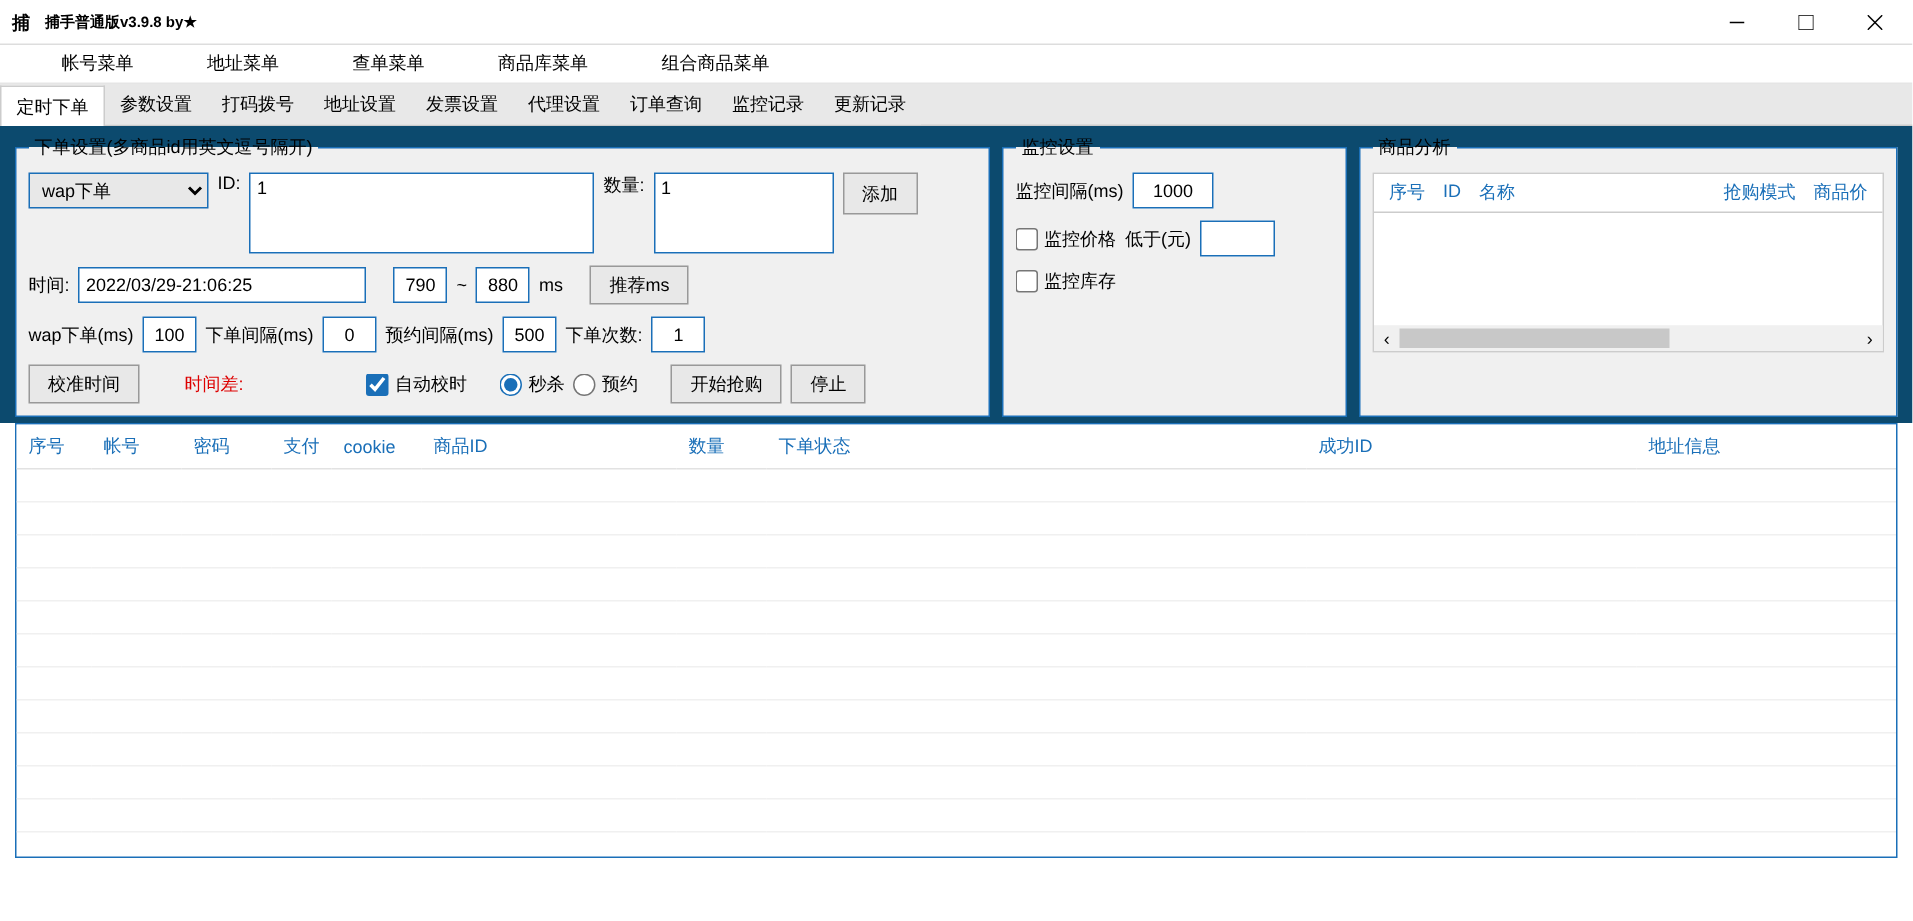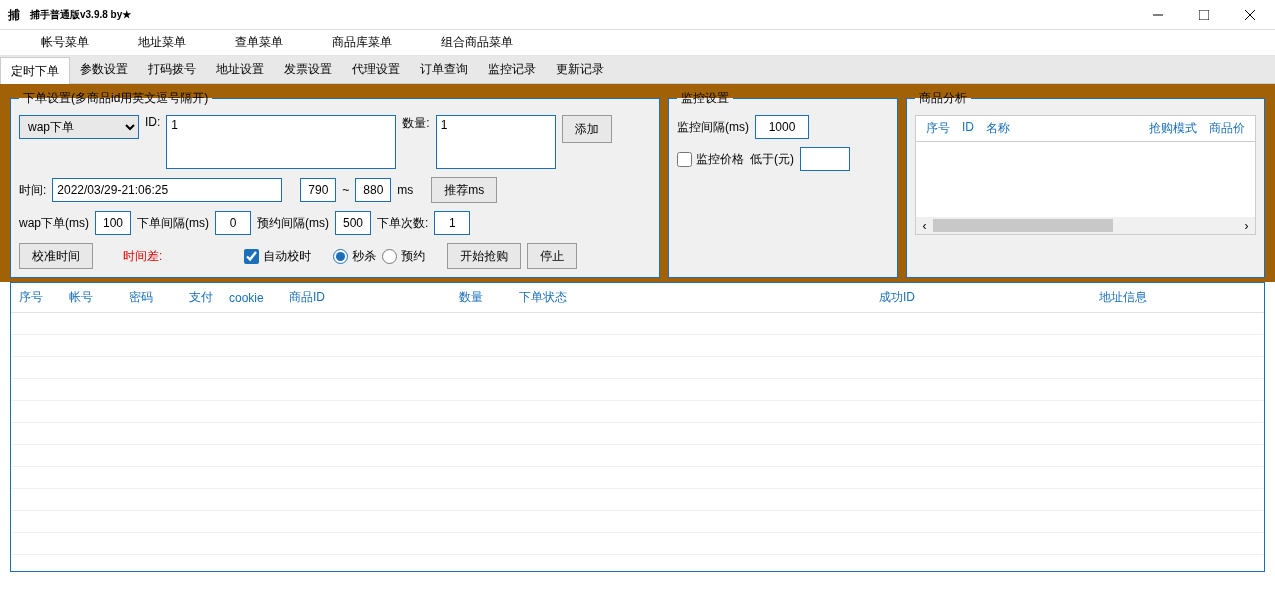--- a/index.html
+++ b/index.html
@@ -12,40 +12,40 @@
 .winbtn { width: 46px; height: 30px; display: flex; align-items: center; justify-content: center; }
 .winbtn svg { width: 10px; height: 10px; stroke: #000; stroke-width: 1; fill: none; }
 
 .menubar { height: 26px; display: flex; align-items: center; padding: 0 8px; gap: 10px; background: #fff; border-bottom: 1px solid #e5e5e5; }
 .menubar span { padding: 4px 6px; cursor: default; font-weight:normal;margin-left:27px; }
 
 .tabbar { height: 28px; display: flex; align-items: stretch; background: #e8e8e8; border-bottom: 1px solid #ccc; }
 .tab { padding: 6px 10px; background: #e8e8e8; cursor: default; display:flex; align-items:center; }
 .tab.active { background: #fff; border-top: 1px solid #ccc; border-left:1px solid #ccc; border-right:1px solid #ccc; position: relative; top:1px; }
 
-.panel-area { display: flex; padding: 6px 10px 4px 10px; gap: 8px; background:#a16207; }
+.panel-area { display: flex; padding: 6px 10px 4px 10px; gap: 8px; background:#0c4a6e; }
 
 fieldset.group { border: 1px solid #1a6fb8; padding: 8px 8px 8px 8px; background:#f0f0f0; position:relative; }
 fieldset.group > legend { padding: 0 4px; font-size: 12px; color:#000; }
 
 .order-group { flex: 0 0 650px; }
 .monitor-group { flex: 0 0 230px; }
 .analyze-group { flex: 1; }
 
 .row { display: flex; align-items: center; gap: 6px; margin-bottom: 8px; }
 .row:last-child { margin-bottom: 0; }
 
 select.combo { height: 24px; border: 1px solid #1a6fb8; background:#e8e8e8; width:120px; padding: 0 4px; }
 .txt { border: 1px solid #1a6fb8; background:#fff; height:24px; padding: 2px 4px; }
 .tall { height: 54px; resize:none; }
 .lbl { white-space: nowrap; }
 .btn { height: 26px; padding: 0 12px; border: 1px solid #999; background: #e8e8e8; cursor:default; }
 .small { width: 36px; text-align:center; }
 .med { width: 54px; text-align:center; }
-.wide { width: 230px; }
+.wide { width: 192px; }
 .red { color: #d00; margin-left: 24px; }
 
 input[type=checkbox], input[type=radio]{ width:15px; height:15px; accent-color:#1a6fb8; vertical-align:middle; }
 
 .analyze-head { display:flex; color:#1a6fb8; gap:0; padding: 4px 4px; border-bottom:1px solid #ccc; }
 .analyze-head span { padding: 0 6px; white-space:nowrap; }
 .analyze-body { height:120px; background:#fff; border:1px solid #ccc; position:relative;}
 .hscroll { position:absolute; bottom:0; left:0; right:0; height:17px; background:#f0f0f0; display:flex; align-items:center;}
 .hscroll .arrow{ width:17px; height:17px; display:flex; align-items:center; justify-content:center; background:#f0f0f0;}
 .hscroll .track{ flex:1; height:17px; background:#f0f0f0; position:relative;}
@@ -172,20 +172,26 @@
       <span class="lbl">监控间隔(ms)</span>
       <input class="txt med" value="1000" style="">
     </div>
     <div class="row">
       <label class="chklabel">
         <input type="checkbox" style="">
           <span>监控价格</span>
       </label>
       <span class="lbl">低于(元)</span>
       <input class="txt" style="width: 50px;" value="">
+    </div>
+    <div class="row">
+      <label class="chklabel">
+        <input type="checkbox" style="">
+          <span>监控库存</span>
+      </label>
     </div>
   </fieldset>
 
   <fieldset class="group analyze-group">
     <legend>商品分析</legend>
     <div class="analyze-body">
       <div class="analyze-head">
         <span>序号</span>
         <span>ID</span>
         <span>名称</span>

